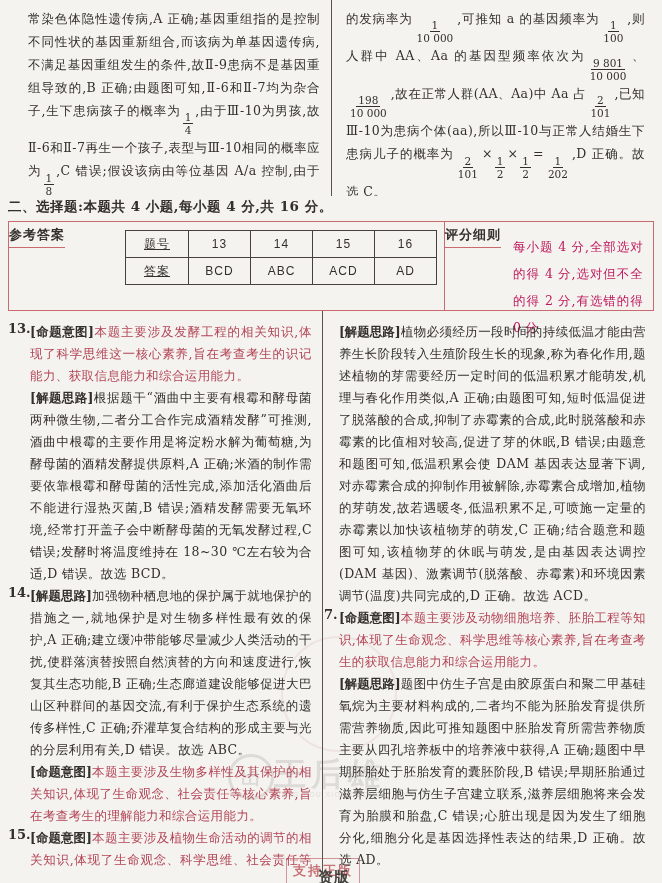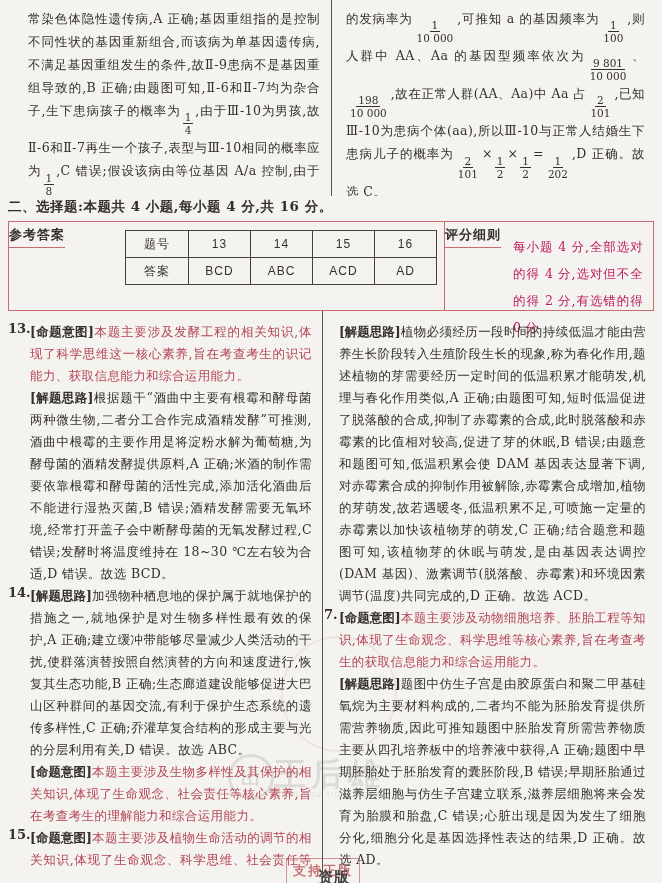--- a/index.html
+++ b/index.html
@@ -54,21 +54,21 @@
     font-size:13px; border-bottom:1px solid #c76b70; letter-spacing:1px;
   }
   .at-body { flex:1; position:relative; }
   .inner-table {
     position:absolute; left:60px; top:8px; border-collapse:collapse;
   }
   .inner-table td {
     border:1px solid #45423e; text-align:center; padding:0;
     font-size:12px; letter-spacing:1px;
   }
-  .inner-table td.lab { width:62px; height:26px; }
+  .inner-table td.lab { width:62px; height:26px;text-decoration:underline; }
   .inner-table td.val { width:61px; height:26px; font-family:"Liberation Sans","DejaVu Sans",sans-serif; }
   .scoring {
     padding:11px 10px 0 12px; color:#be185d; font-size:12.5px; line-height:27px;
     text-align:justify; letter-spacing:0.2px;
   }
   
   .wm { position:absolute; z-index:1; pointer-events:none; }
   .wm-ring {
     left:281px; top:636px; width:112px; height:112px; border-radius:50%;
     border:2px solid rgba(190,85,95,0.10);

